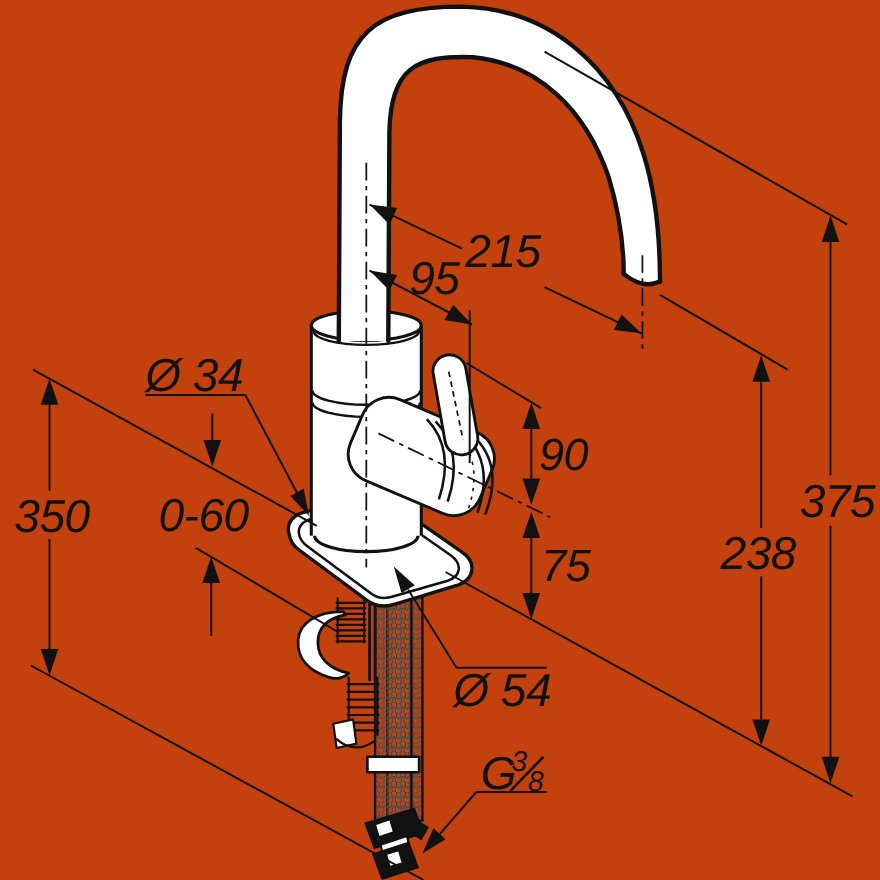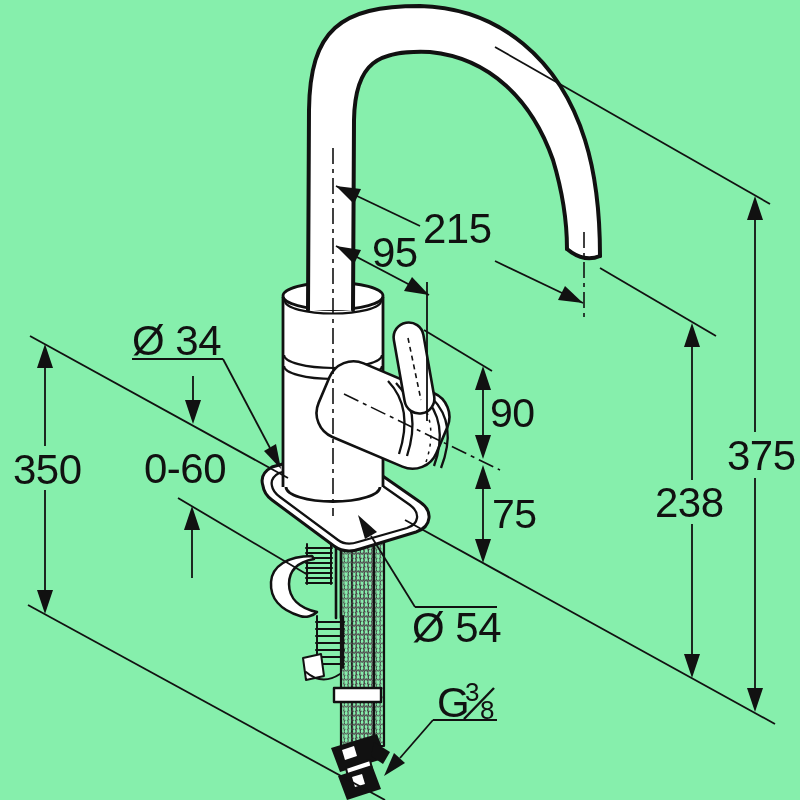--- a/index.html
+++ b/index.html
@@ -1,17 +1,17 @@
 <!DOCTYPE html>
 <html><head>
 <meta charset="utf-8">
 <style>
   html,body{margin:0;padding:0;background:#fff;}
-  .page{width:800px;height:800px;background:#86efac;position:relative;overflow:hidden;
-        font-family:"Liberation Sans", sans-serif;}
+  .page{width:800px;height:800px;background:#c2410c;position:relative;overflow:hidden;
+        font-family:"Liberation Sans", sans-serif;font-style:italic;}
   svg{display:block;}
   text{font-family:"Liberation Sans", sans-serif;fill:#111;letter-spacing:-0.5px;}
 </style>
 </head>
 <body>
 
 <div class="page">
 <svg width="800" height="800" viewBox="0 0 800 800">
 
   <defs>

